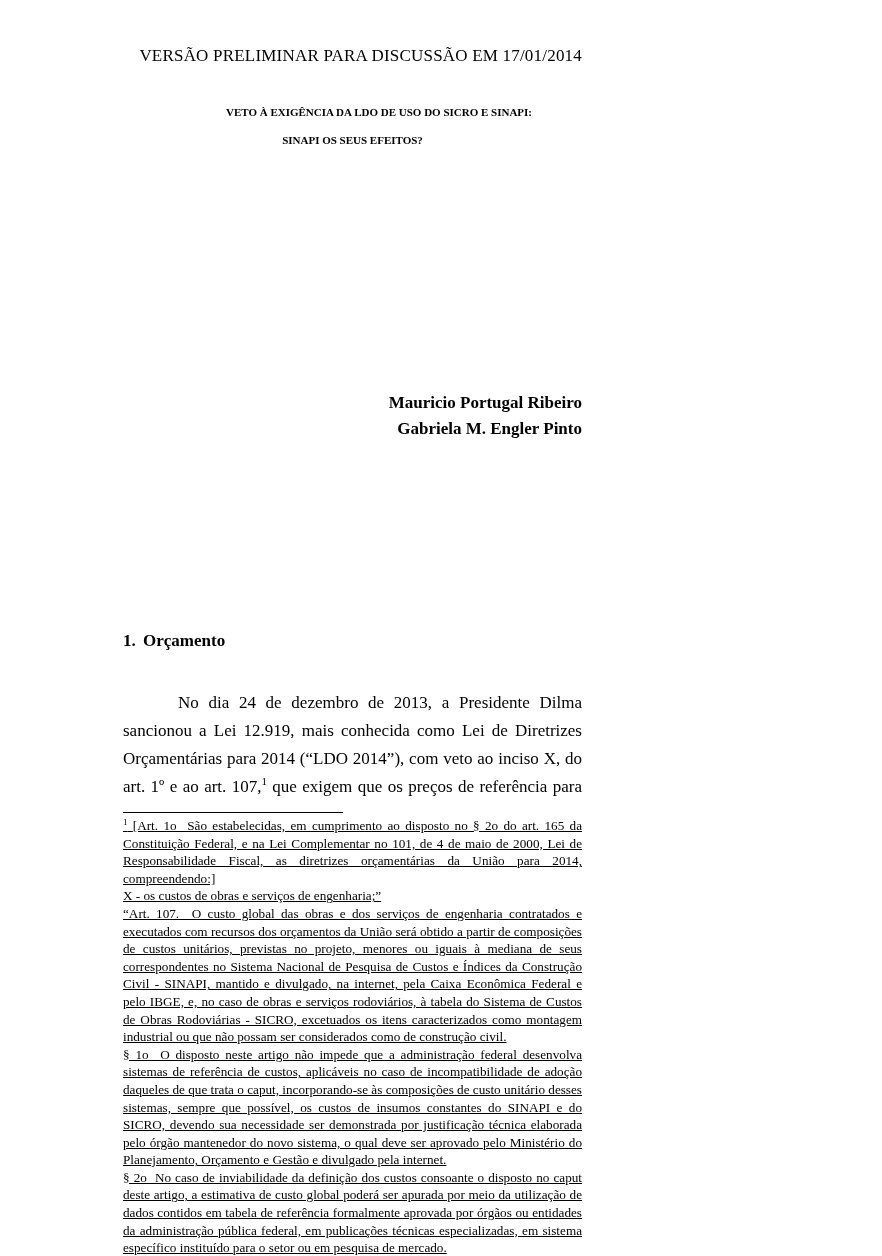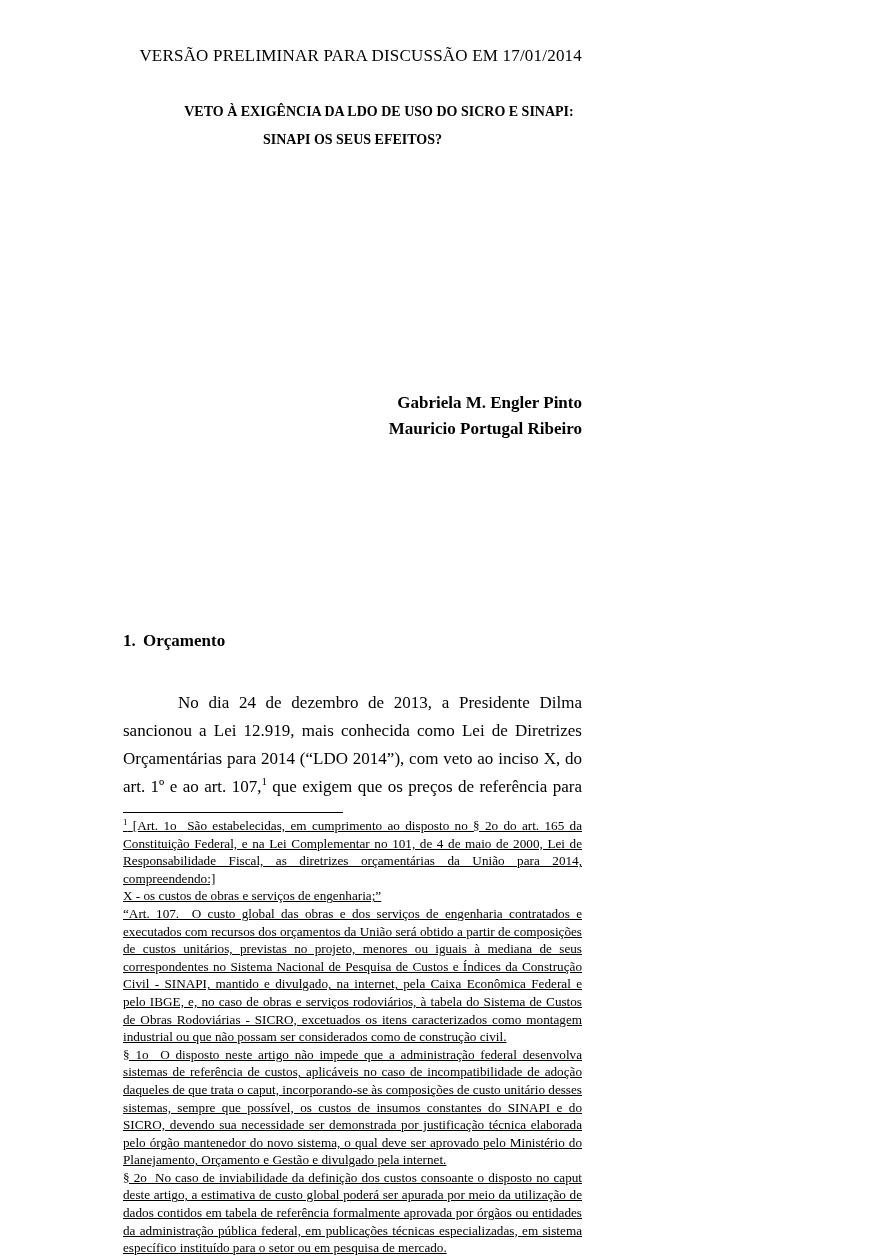--- a/index.html
+++ b/index.html
@@ -21,21 +21,21 @@
     padding: 46px 122px 0 123px; 
   }
   .version-header {
     text-align: right;
     font-size: 17px;
     line-height: 20px;
     letter-spacing: 0.2px;
   }
   .doc-title {
     margin-top: 32px;
-    font-size: 14px;
+    font-size: 11px;
     font-weight: bold;
     text-align: center;
     line-height: 28px;
   }
   .title-line-1 { text-indent: 53px; } 
   .authors {
     margin-top: 236px;
     text-align: right;
     font-weight: bold;
     font-size: 17px;
@@ -87,22 +87,22 @@
   <div class="content">
 
     <div class="version-header">VERSÃO PRELIMINAR PARA DISCUSSÃO EM 17/01/2014</div>
 
     <h1 class="doc-title">
       <div class="title-line-1">VETO À EXIGÊNCIA DA LDO DE USO DO SICRO E SINAPI:</div>
       <div class="title-line-2">SINAPI OS SEUS EFEITOS?</div>
     </h1>
 
     <div class="authors">
+      <div class="author">Mauricio Portugal Ribeiro</div>
       <div class="author">Gabriela M. Engler Pinto</div>
-      <div class="author">Mauricio Portugal Ribeiro</div>
     </div>
 
     <div class="section-heading">
       <span class="section-number">1.</span><span class="section-title">Orçamento</span>
     </div>
 
     <p class="body-paragraph"><span>No dia 24 de dezembro de 2013, a Presidente Dilma sancionou a Lei 12.919, mais conhecida como Lei de Diretrizes Orçamentárias para 2014 (“LDO 2014”), com veto ao inciso X, do art. 1º e ao art. 107,</span><sup class="footnote-ref">1</sup><span> que exigem que os preços de referência para</span></p>
 
     <div class="footnote-area">
       <div class="footnote-rule"></div>

